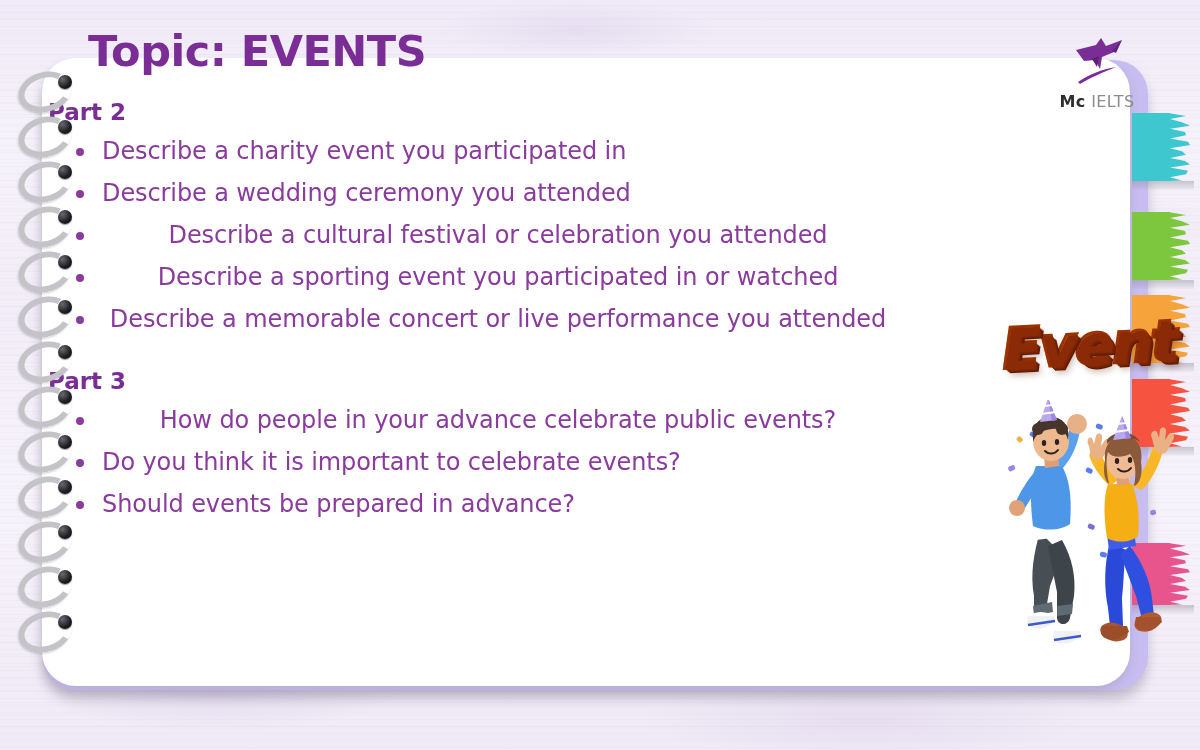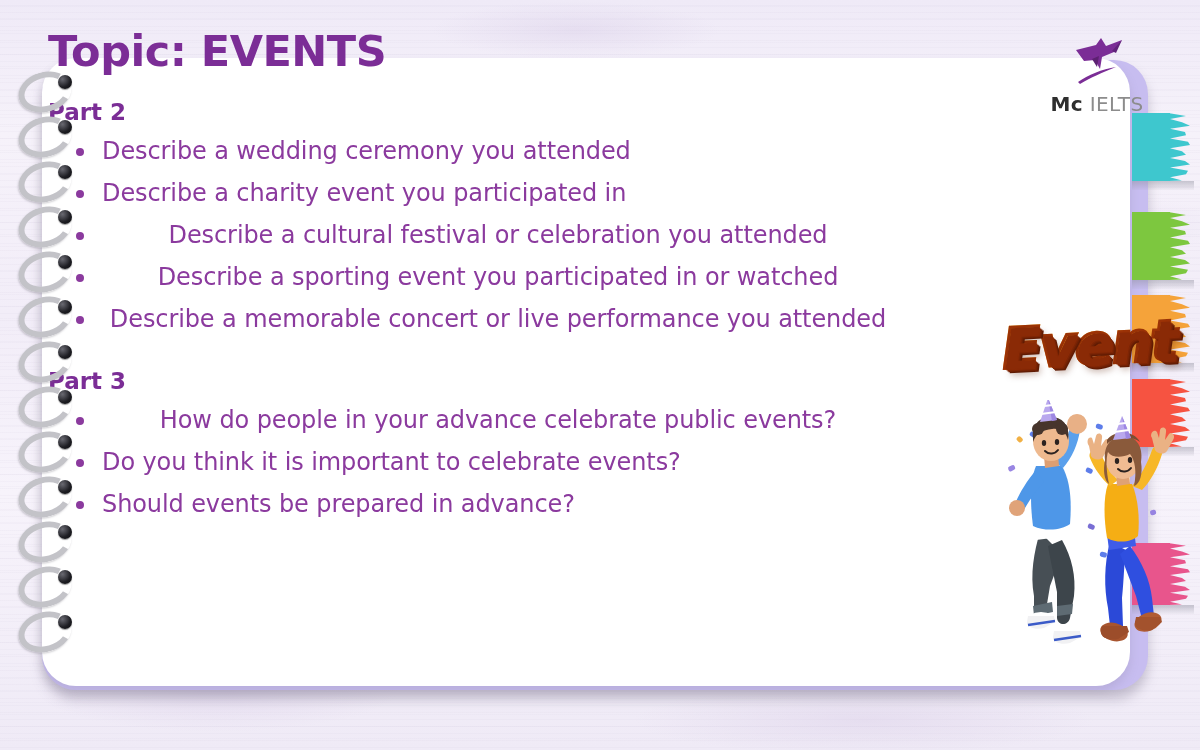--- a/index.html
+++ b/index.html
@@ -135,20 +135,21 @@
   }
 
   #page-title {
     font-family: "DejaVu Sans", sans-serif;
     font-size: 43px;
     font-weight: bold;
     color: #7b2d96;
     letter-spacing: -0.5px;
     line-height: 1.0;
     margin-bottom: 26px;
+    margin-left: 40px;
   }
 
   .part-heading {
     font-size: 23px;
     font-weight: bold;
     color: #7b2d96;
     margin-top: 4px;
     margin-bottom: 5px;
   }
   #part3-heading { margin-top: 28px; }
@@ -178,21 +179,21 @@
 
   
   #logo {
     position: absolute;
     right: 48px; top: 36px;
     width: 110px;
     text-align: center;
     z-index: 5;
   }
   #logo-wordmark {
-    font-size: 20px;
+    font-size: 16px;
     color: #8c8c8c;
     letter-spacing: 0.4px;
     margin-top: 2px;
   }
   #logo-wordmark b { color: #2e2e2e; }
 
   
   #event-word {
     position: absolute;
     right: 24px; top: 312px;
@@ -334,22 +335,22 @@
     <b>Mc</b>
     <span>IELTS</span>
   </div>
 </div>
 
 <div id="content">
   <div id="page-title">Topic: EVENTS</div>
 
   <div class="part-heading" id="part2-heading">Part 2</div>
   <ul class="q-list" id="part2-list">
+      <li>Describe a charity event you participated in</li>
       <li>Describe a wedding ceremony you attended</li>
-      <li>Describe a charity event you participated in</li>
       <li class="wrap">Describe a cultural festival or celebration you attended</li>
       <li class="wrap">Describe a sporting event you participated in or watched</li>
       <li class="wrap">Describe a memorable concert or live performance you attended</li>
     </ul>
 
   <div class="part-heading" id="part3-heading">Part 3</div>
   <ul class="q-list" id="part3-list">
       <li class="wrap">How do people in your advance celebrate public events?</li>
       <li>Do you think it is important to celebrate events?</li>
       <li>Should events be prepared in advance?</li>

